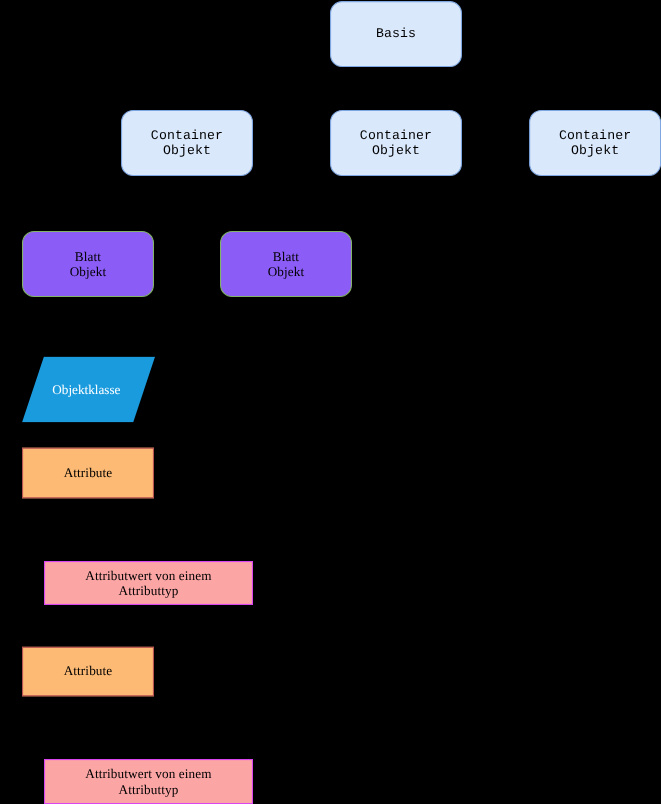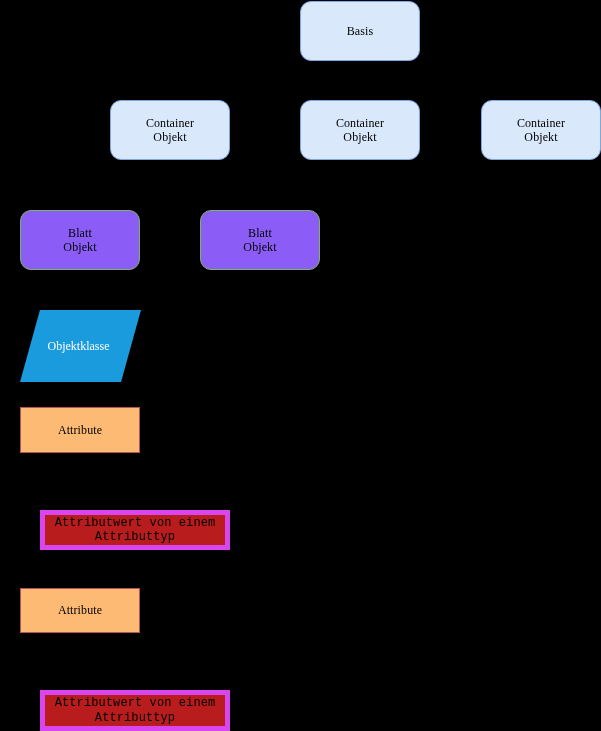--- a/index.html
+++ b/index.html
@@ -27,39 +27,39 @@
     font-size: 12px;
     color: #000000;
     white-space: pre-line;
     letter-spacing: 0.1px;
   }
   
   .shape-blue-round {
     background: #dae8fc;
     border: 1px solid #7ea6e0;
     border-radius: 11px;
+    font-family: Liberation Mono, monospace;
   }
   
   .shape-green-round {
     background: #8b5cf6;
     border: 1px solid #82b366;
     border-radius: 11px;
   }
   
   .shape-pink-rect {
     background: #fdba74;
     border: 1px solid #b85450;
     border-radius: 0;
   }
   
   .shape-purple-rect {
-    background: #b91c1c;
-    border: 5px solid #d946ef;
+    background: #fca5a5;
+    border: 1px solid #d946ef;
     border-radius: 0;
-    font-family: Liberation Mono, monospace;
   }
   
   .shape-parallelogram {
     position: absolute;
     box-sizing: border-box;
     display: flex;
     align-items: center;
     justify-content: center;
     text-align: center;
     font-size: 12px;
@@ -99,21 +99,21 @@
   <div class="node shape-green-round" style="left:20px; top:210px; width:120px; height:60px;">
     <span>Blatt
 Objekt</span>
   </div>
 
   <div class="node shape-green-round" style="left:200px; top:210px; width:120px; height:60px;">
     <span>Blatt
 Objekt</span>
   </div>
 
-  <div class="shape-parallelogram" style="left:20px; top:310px; width:121px; height:72px;text-align:right;">
+  <div class="shape-parallelogram" style="left:20px; top:324px; width:121px; height:60px;text-align:right;">
     <span class="para-label">Objektklasse</span>
   </div>
 
   <div class="node shape-pink-rect" style="left:20px; top:407px; width:120px; height:46px;">
     <span>Attribute</span>
   </div>
 
   <div class="node shape-purple-rect" style="left:40px; top:510px; width:190px; height:40px;">
     <span>Attributwert von einem
 Attributtyp</span>

